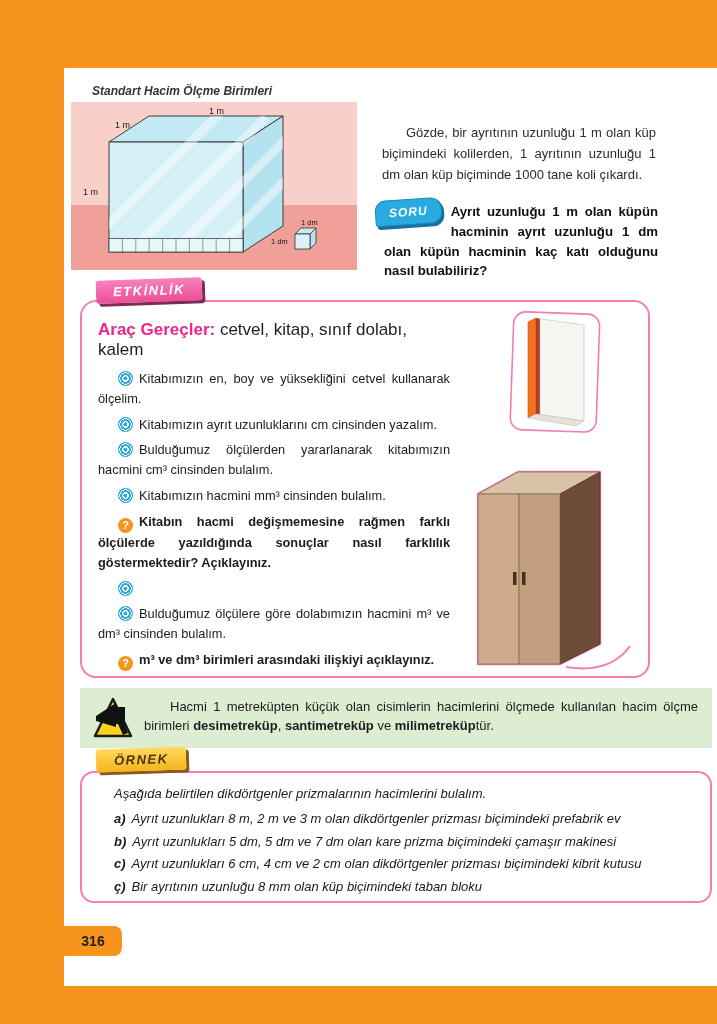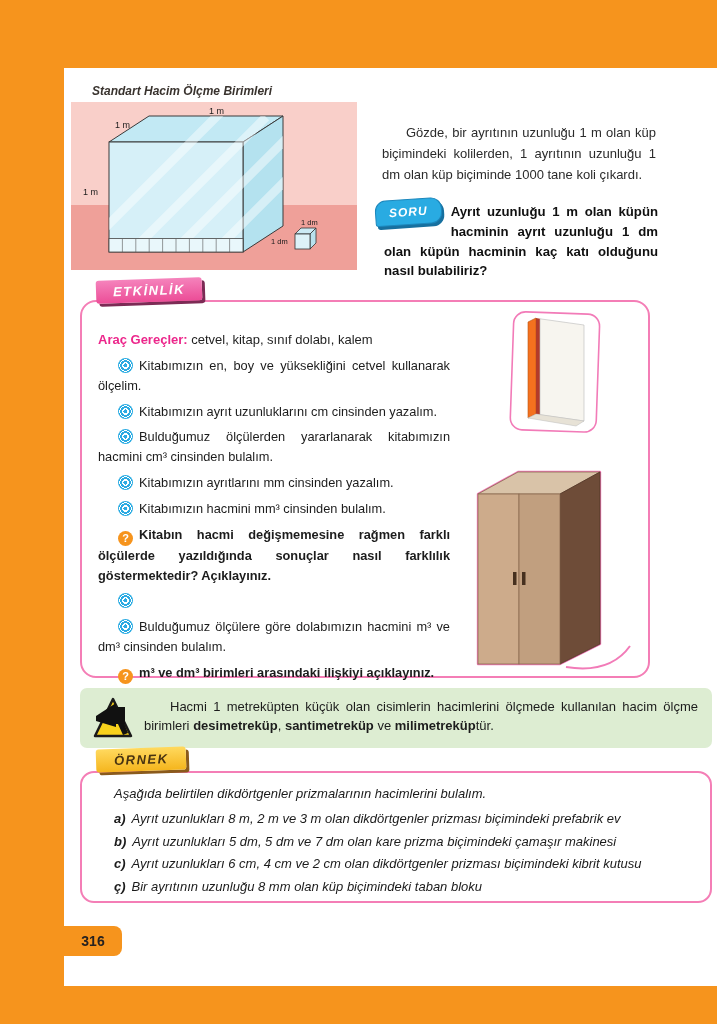--- a/index.html
+++ b/index.html
@@ -39,35 +39,35 @@
     font-weight:bold;font-style:italic;font-size:13px;letter-spacing:1.5px;
     padding:4px 17px;border-radius:3px;transform:rotate(-2deg);
     box-shadow:3px 3px 0 #7c2b55;
   }
   .activity-box{
     position:absolute;left:80px;top:300px;width:570px;height:378px;box-sizing:border-box;
     border:2px solid #F47EB6;border-radius:16px;background:#fff;
     padding:18px 14px 8px 16px;
   }
   .act-col{width:352px;}
-  .tools{font-size:13px;margin:12px 0 9px;}
+  .tools{font-size:17px;margin:0 0 9px;}
   .tools-label{color:#EC268B;font-weight:bold;}
   .act-item{font-size:12.8px;line-height:1.55;text-align:justify;margin:0 0 6px;color:#1c1c1c;text-indent:20px;}
   .act-item.bold{font-weight:bold;}
   .icon-target{
     display:inline-block;width:15px;height:15px;border-radius:50%;vertical-align:-3px;margin-right:6px;text-indent:0;
     background:radial-gradient(circle at 50% 50%, #2BAAE2 0 2px, #ffffff 2px 3.6px, #2BAAE2 3.6px 5.2px, #ffffff 5.2px 6.3px, #29ABE2 6.3px 7.5px);
   }
   .icon-question{
     display:inline-block;width:15px;height:15px;border-radius:50%;vertical-align:-3px;margin-right:6px;text-indent:0;
     background:#F6941D;color:#fff;font-weight:bold;font-style:normal;font-size:11px;line-height:15px;text-align:center;
   }
   .book-fig{position:absolute;right:42px;top:8px;width:100px;height:126px;}
   .wardrobe-fig{position:absolute;right:8px;top:132px;width:180px;height:240px;}
-  .note-box{position:absolute;left:80px;top:688px;width:632px;height:60px;background:#DDEDD2;border-radius:7px;}
+  .note-box{position:absolute;left:80px;top:688px;width:632px;height:60px;background:#DDEDD2;border-radius:1px;}
   .note-icon{position:absolute;left:10px;top:6px;width:50px;height:46px;}
   .note-text{margin:10px 14px 0 64px;font-size:13px;line-height:1.45;text-align:justify;color:#1c1c1c;text-indent:26px;}
   .ornek-badge{
     position:absolute;left:96px;top:748px;z-index:6;
     background:linear-gradient(#ffd95e,#f5b51d);color:#493411;
     font-weight:bold;font-style:italic;font-size:13px;letter-spacing:1.5px;
     padding:4px 18px;border-radius:3px;transform:rotate(-2deg);
     box-shadow:3px 3px 0 #8a5a1c;
   }
   .example-box{
@@ -133,21 +133,20 @@
 
 <div class="etk-badge">ETKİNLİK</div>
 
 <div class="activity-box">
   <div class="act-col">
     <p class="tools"><b class="tools-label">Araç Gereçler:</b><span> cetvel, kitap, sınıf dolabı, kalem</span></p>
 
     <p class="act-item"><span class="icon-target"></span><span>Kitabımızın en, boy ve yüksekliğini cetvel kullanarak ölçelim.</span></p>
     <p class="act-item"><span class="icon-target"></span><span>Kitabımızın ayrıt uzunluklarını cm cinsinden yazalım.</span></p>
     <p class="act-item"><span class="icon-target"></span><span>Bulduğumuz ölçülerden yararlanarak kitabımızın hacmini cm³ cinsinden bulalım.</span></p>
-    <p class="act-item"><span class="icon-target"></span><span>Kitabımızın ayrıtlarını mm cinsinden yazalım.</span></p>
     <p class="act-item"><span class="icon-target"></span><span>Kitabımızın hacmini mm³ cinsinden bulalım.</span></p>
     <p class="act-item bold"><span class="icon-question">?</span><span>Kitabın hacmi değişmemesine rağmen farklı ölçülerde yazıldığında sonuçlar nasıl farklılık göstermektedir? Açıklayınız.</span></p>
     <p class="act-item"><span class="icon-target"></span></p>
     <p class="act-item"><span class="icon-target"></span><span>Bulduğumuz ölçülere göre dolabımızın hacmini m³ ve dm³ cinsinden bulalım.</span></p>
     <p class="act-item bold"><span class="icon-question">?</span><span>m³ ve dm³ birimleri arasındaki ilişkiyi açıklayınız.</span></p>
   </div>
 
   <div class="book-fig">
     <svg width="100" height="126" viewBox="0 0 100 126">
       <rect x="6" y="3" width="86" height="118" rx="12" fill="none" stroke="#F27BB8" stroke-width="1.6" transform="rotate(2 50 60)"></rect>

